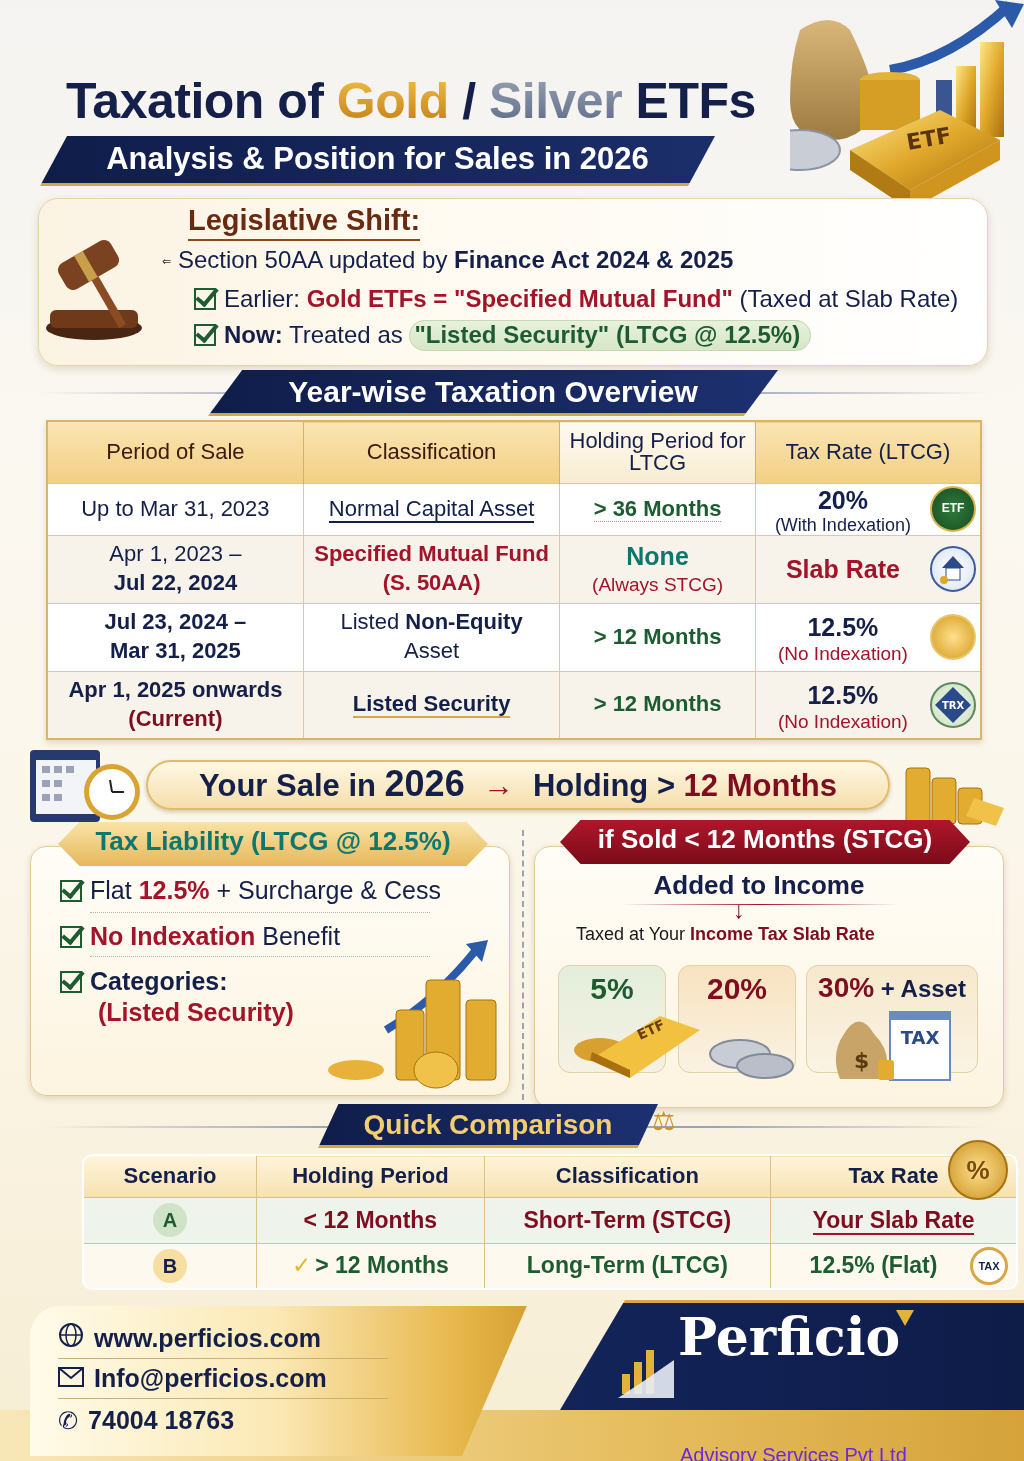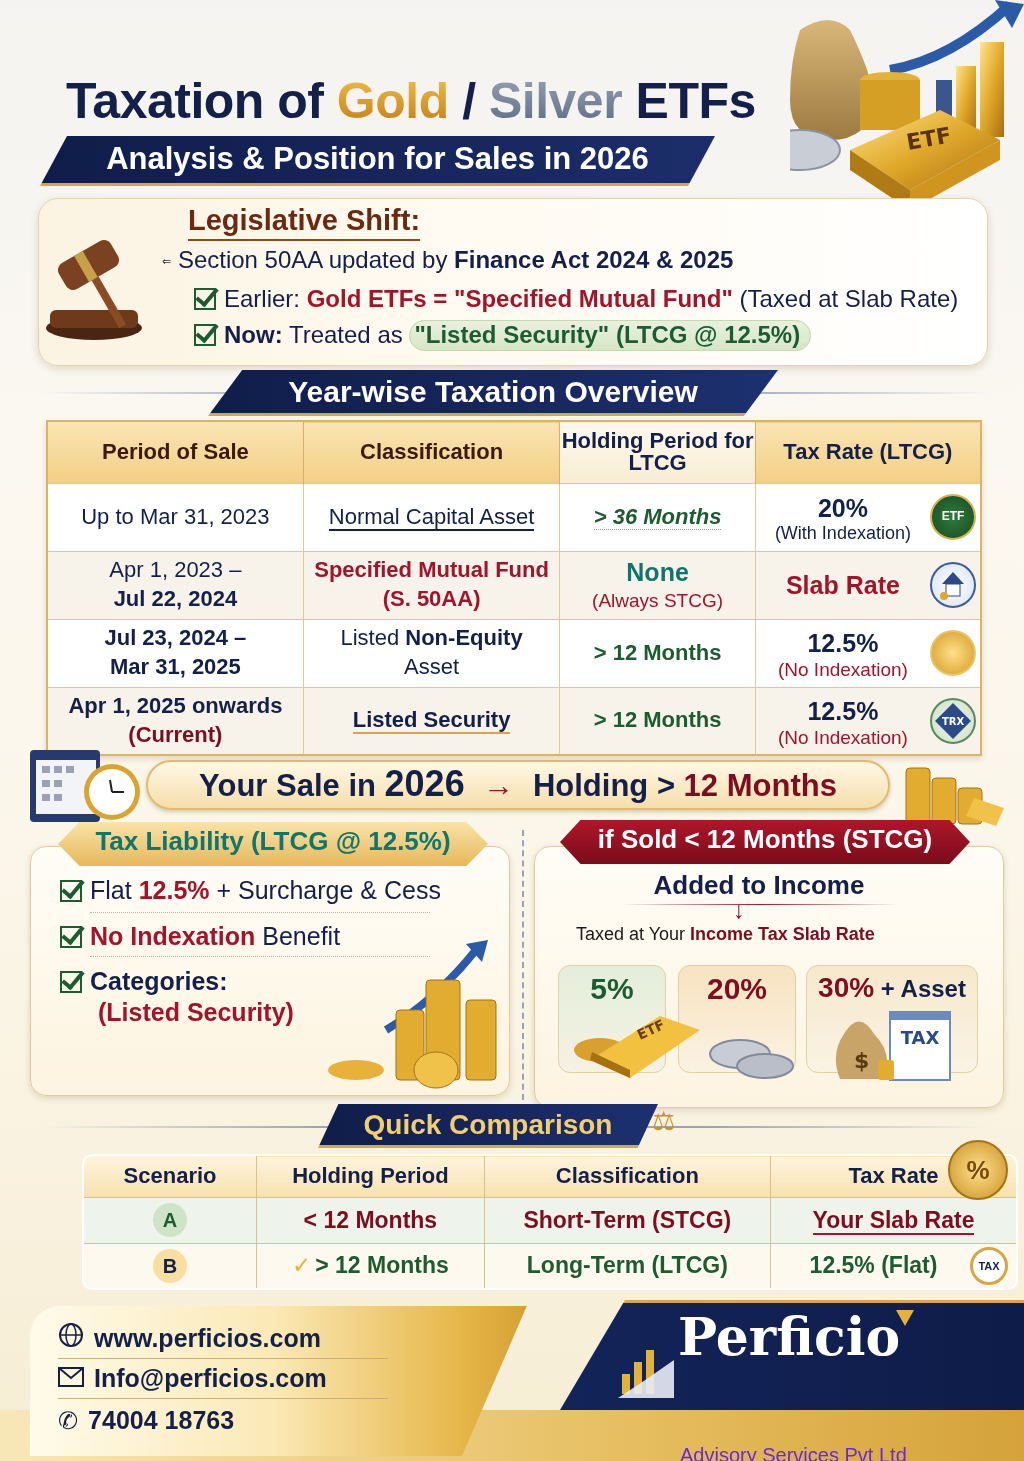--- a/index.html
+++ b/index.html
@@ -35,21 +35,21 @@
   .check::after { content: ""; position: absolute; left: 5px; top: -6px; width: 8px; height: 18px; border: solid #1d5c31; border-width: 0 4px 4px 0; transform: rotate(40deg); }
   .pill-green { background: linear-gradient(180deg,#e8f1dd,#d6e6c6); border-radius: 16px; padding: 0 10px 2px 4px; border: 1px solid #c7d9b3; }
 
   
   .sec-line { height: 2px; background: linear-gradient(90deg,transparent,#9aa1b8 30%,#9aa1b8 70%,transparent); }
   .sec-banner { background: linear-gradient(90deg,#0f1d4a,#1d3070); clip-path: polygon(6% 0,100% 0,94% 100%,0 100%); color: #fff; text-align: center; font-weight: 700; border-bottom: 3px solid #d6a647; }
 
   
   table { border-collapse: collapse; }
   .tbl1 { left: 46px; top: 420px; width: 936px; background: #fff; border: 2px solid #d9b56a; box-shadow: 0 3px 6px rgba(120,90,30,0.2); }
-  .tbl1 th { height: 62px; background: linear-gradient(180deg,#fbe5b3,#f2cf85); font-size: 22px; font-weight: 700; color: #3a1a0a; border-right: 1px solid #d6b06a; line-height: 1.0; }
+  .tbl1 th { height: 62px; background: linear-gradient(180deg,#fbe5b3,#f2cf85); font-size: 22px; font-weight: 400; color: #3a1a0a; border-right: 1px solid #d6b06a; line-height: 1.0; }
   .tbl1 td { text-align: center; border-right: 1px solid #e2c98f; border-top: 1px solid #e2c98f; font-size: 22px; line-height: 1.3; vertical-align: middle; }
   .tbl1 tr.alt td { background: #f7f3ea; }
   .tbl1 td.rate { position: relative; padding-right: 50px; }
   .big { font-size: 25px; font-weight: 700; }
   .icon-badge { position: absolute; right: 4px; top: 50%; transform: translateY(-50%); width: 46px; height: 46px; border-radius: 50%; display: flex; align-items: center; justify-content: center; font-size: 12px; font-weight: 700; color: #fff; }
 
   
   .sale-pill { left: 146px; top: 760px; width: 744px; height: 50px; background: linear-gradient(180deg,#fff8e6,#f5deaa); border-radius: 26px; border: 2px solid #e2bb6a; box-shadow: 0 2px 4px rgba(120,90,30,0.3); }
   .sale-text { left: 146px; top: 763px; width: 744px; text-align: center; font-size: 31px; font-weight: 700; white-space: nowrap; }
 
@@ -154,24 +154,24 @@
       <col style="width:196px">
       <col style="width:226px">
     </colgroup>
   <tbody>
       <tr>
     <th>Period of Sale</th>
     <th>Classification</th>
     <th style="background:linear-gradient(180deg,#fffaf0,#f7ecd2); color:#14204a;">Holding Period for LTCG</th>
     <th style="color:#14204a;">Tax Rate (LTCG)</th>
   </tr>
-  <tr style="height:68px;">
+  <tr style="height:52px;">
     <td class="navy">Up to Mar 31, 2023</td>
     <td class="navy"><span style="border-bottom:2px solid #14204a;">Normal Capital Asset</span></td>
-    <td class="green big"><span style="border-bottom:1px dotted #999;font-style:italic;">&gt; 36 Months</span></td>
+    <td class="green big"><span style="border-bottom:1px dotted #999;">&gt; 36 Months</span></td>
     <td class="rate navy">
       <div class="big">20%</div>
       <div style="font-size:18px; line-height:1;">(With Indexation)</div>
       <span class="icon-badge" style="background:radial-gradient(#2f7a3a,#174d22); border:2px solid #d6b34f;">ETF</span>
     </td>
   </tr>
   <tr class="alt" style="height:68px;">
     <td class="navy"><div>Apr 1, 2023 –</div><b>Jul 22, 2024</b></td>
     <td class="red b">
           <div>Specified Mutual Fund</div>

